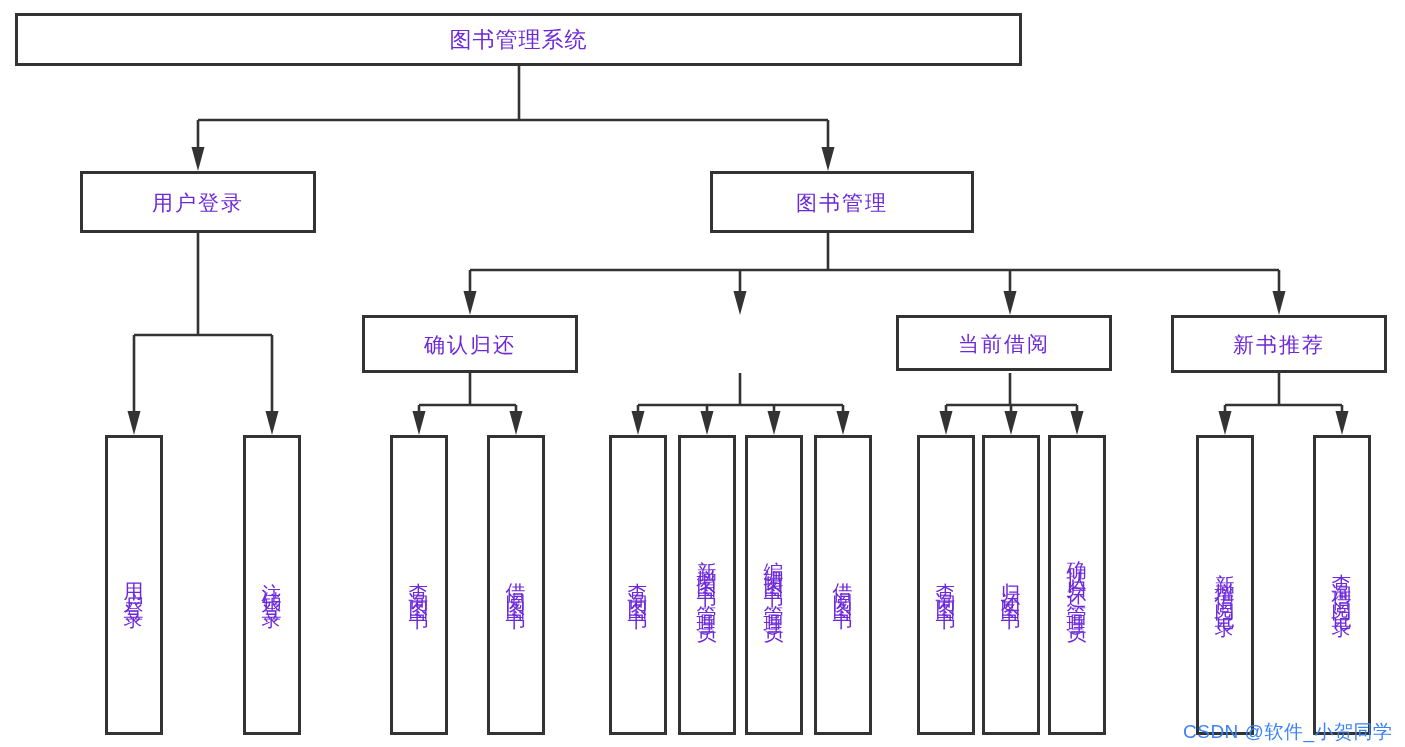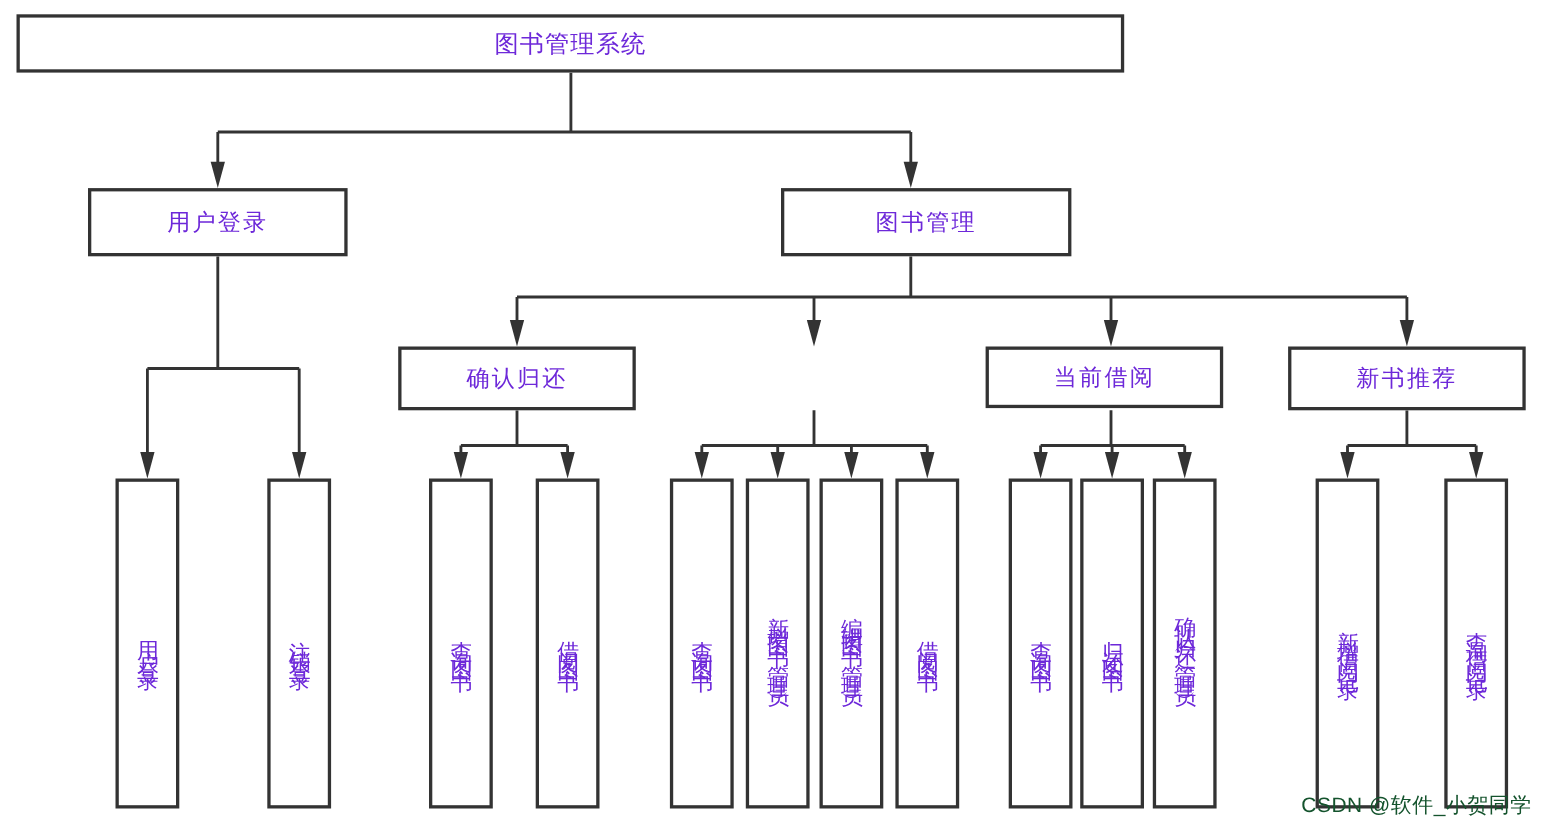--- a/index.html
+++ b/index.html
@@ -33,21 +33,21 @@
   .leaf{top:435px;width:58px;height:300px;}
   #l-0 {left:105px;}  #l-1 {left:243px;}
   #l-2 {left:390px;}  #l-3 {left:487px;}
   #l-4 {left:609px;}  #l-5 {left:678px;}
   #l-6 {left:745px;}  #l-7 {left:814px;}
   #l-8 {left:917px;}  #l-9 {left:982px;}
   #l-10{left:1048px;}
   #l-11{left:1196px;} #l-12{left:1313px;}
   .watermark{
     position:absolute;left:1183px;top:719px;z-index:5;
-    font-size:19px;color:#14532d;letter-spacing:0.5px;white-space:nowrap;
+    font-size:19px;color:#3b82f6;letter-spacing:0.5px;white-space:nowrap;
   }
 </style>
 </head>
 <body>
 
 <div class="canvas">
 
   <svg id="connectors" width="1405" height="747" viewBox="0 0 1405 747" aria-hidden="true">
     <path d="
       M519 66 V120

